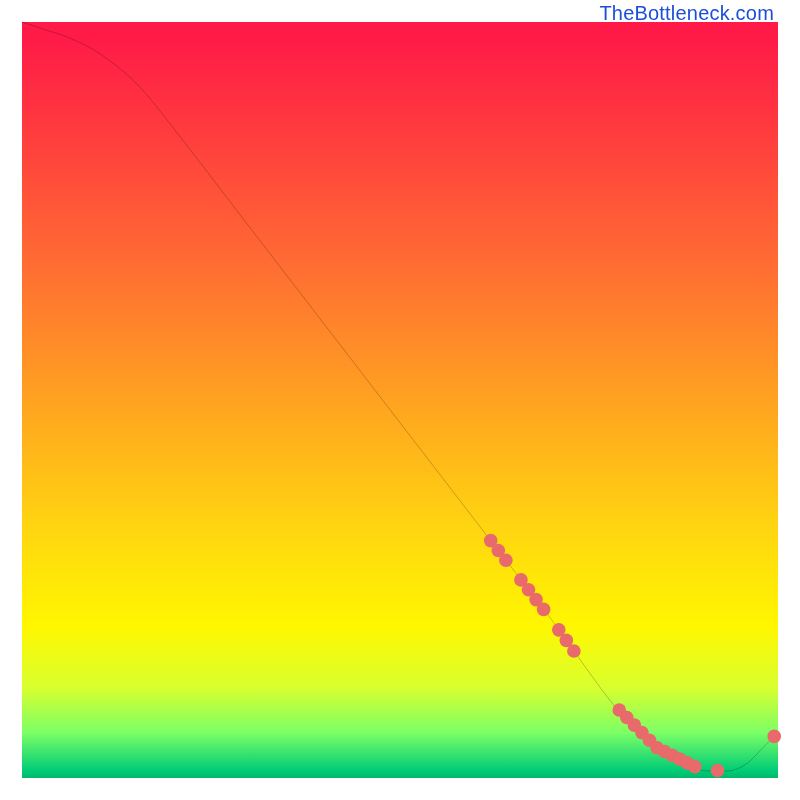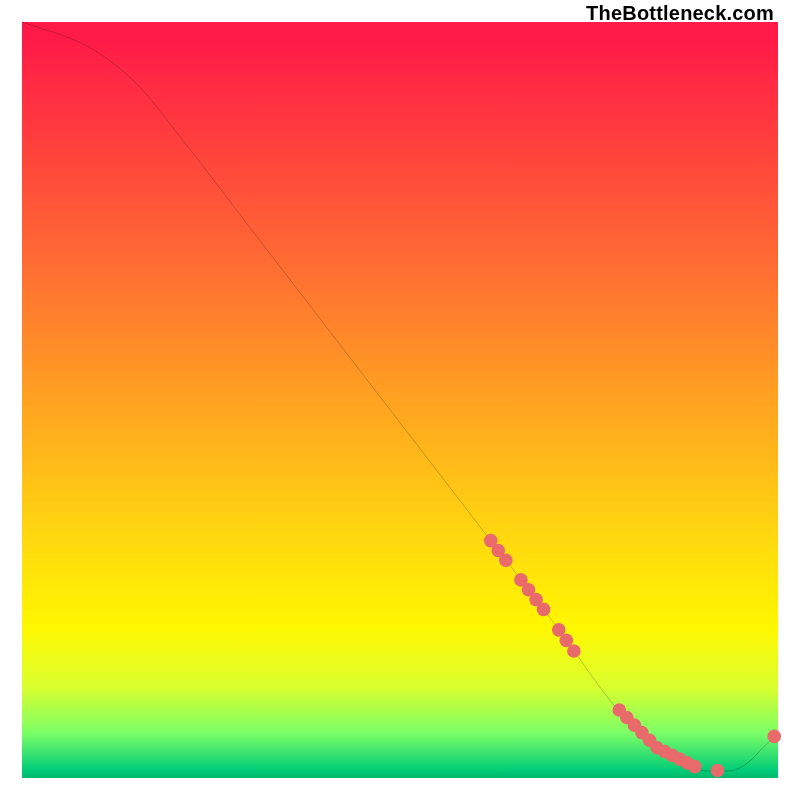--- a/index.html
+++ b/index.html
@@ -40,23 +40,23 @@
       #d9ff2e 88%,
       #7cff66 94%,
       #00cc77 99%,
       #00b96a 100%
     );
   }
   .watermark {
     position: absolute;
     top: 2px;
     right: 26px;
-    color: #000000;
+    color: #1d4ed8;
     font-size: 20px;
-    font-weight: 700;
+    font-weight: 400;
     letter-spacing: 0.2px;
     user-select: none;
   }
   svg.curve-layer {
     position: absolute;
     inset: 0;
     width: 100%;
     height: 100%;
     overflow: visible;
   }

